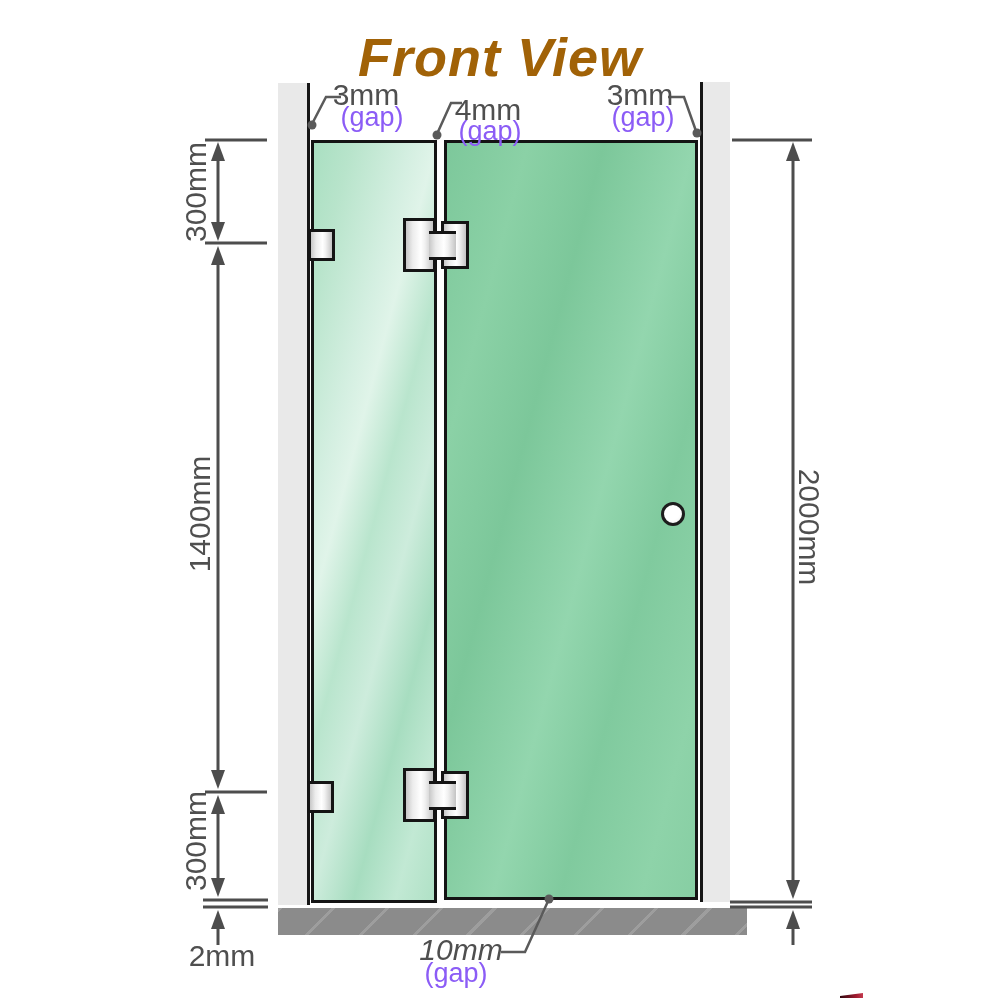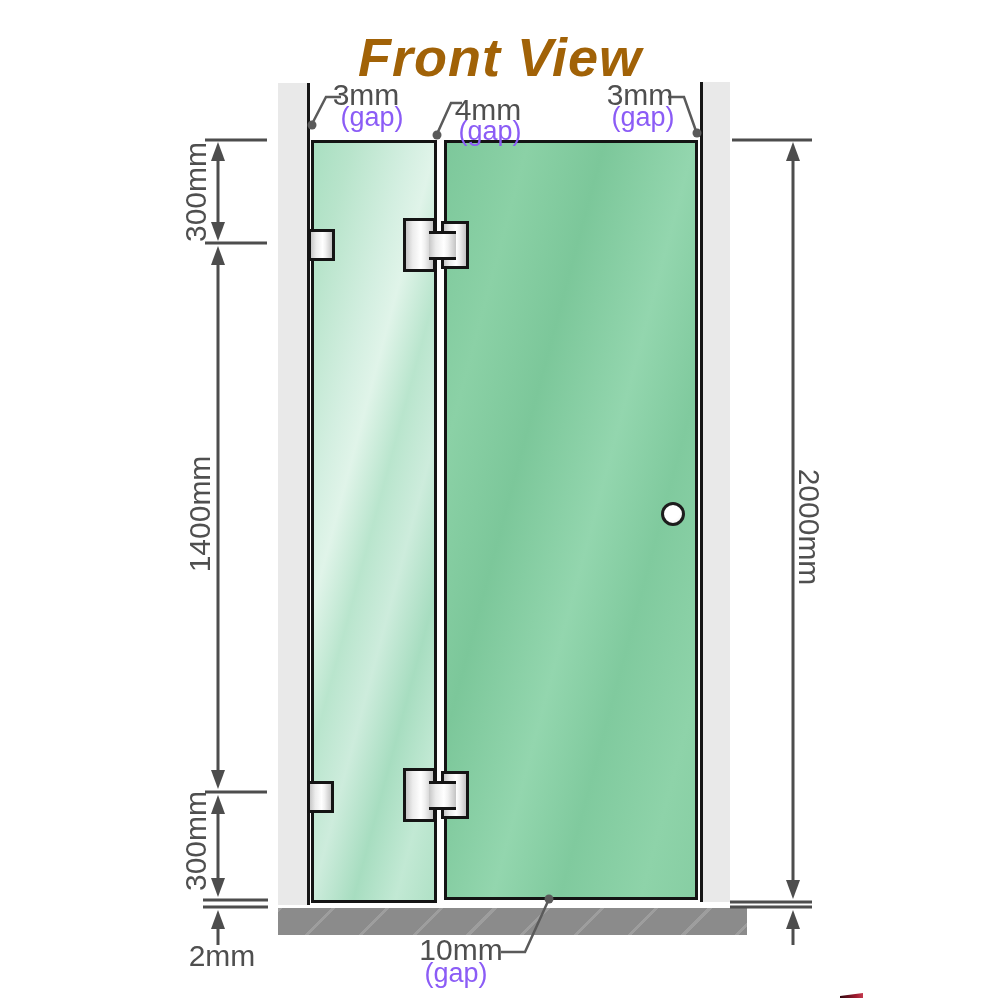--- a/index.html
+++ b/index.html
@@ -164,18 +164,18 @@
   <div class="abs dim-label ctr" style="left:640px;top:95px;">3mm</div>
   <div class="abs gap-label ctr" style="left:643px;top:117px;">(gap)</div>
 
   <div class="abs dim-label rot-ccw" style="left:196px;top:192px;">300mm</div>
   <div class="abs dim-label rot-ccw" style="left:200px;top:514px;">1400mm</div>
   <div class="abs dim-label rot-ccw" style="left:196px;top:841px;">300mm</div>
 
   <div class="abs dim-label rot-cw" style="left:809px;top:527px;">2000mm</div>
 
   <div class="abs dim-label ctr" style="left:210px;top:956px;margin-left:12px;">2mm</div>
-  <div class="abs dim-label ctr" style="left:461px;top:950px;">10mm</div>
+  <div class="abs dim-label ctr" style="left:461px;top:950px;font-style:italic;">10mm</div>
   <div class="abs gap-label ctr" style="left:456px;top:973px;">(gap)</div>
 
   <div id="red-sliver" class="abs"></div>
 
 </div>
 
 </body></html>

